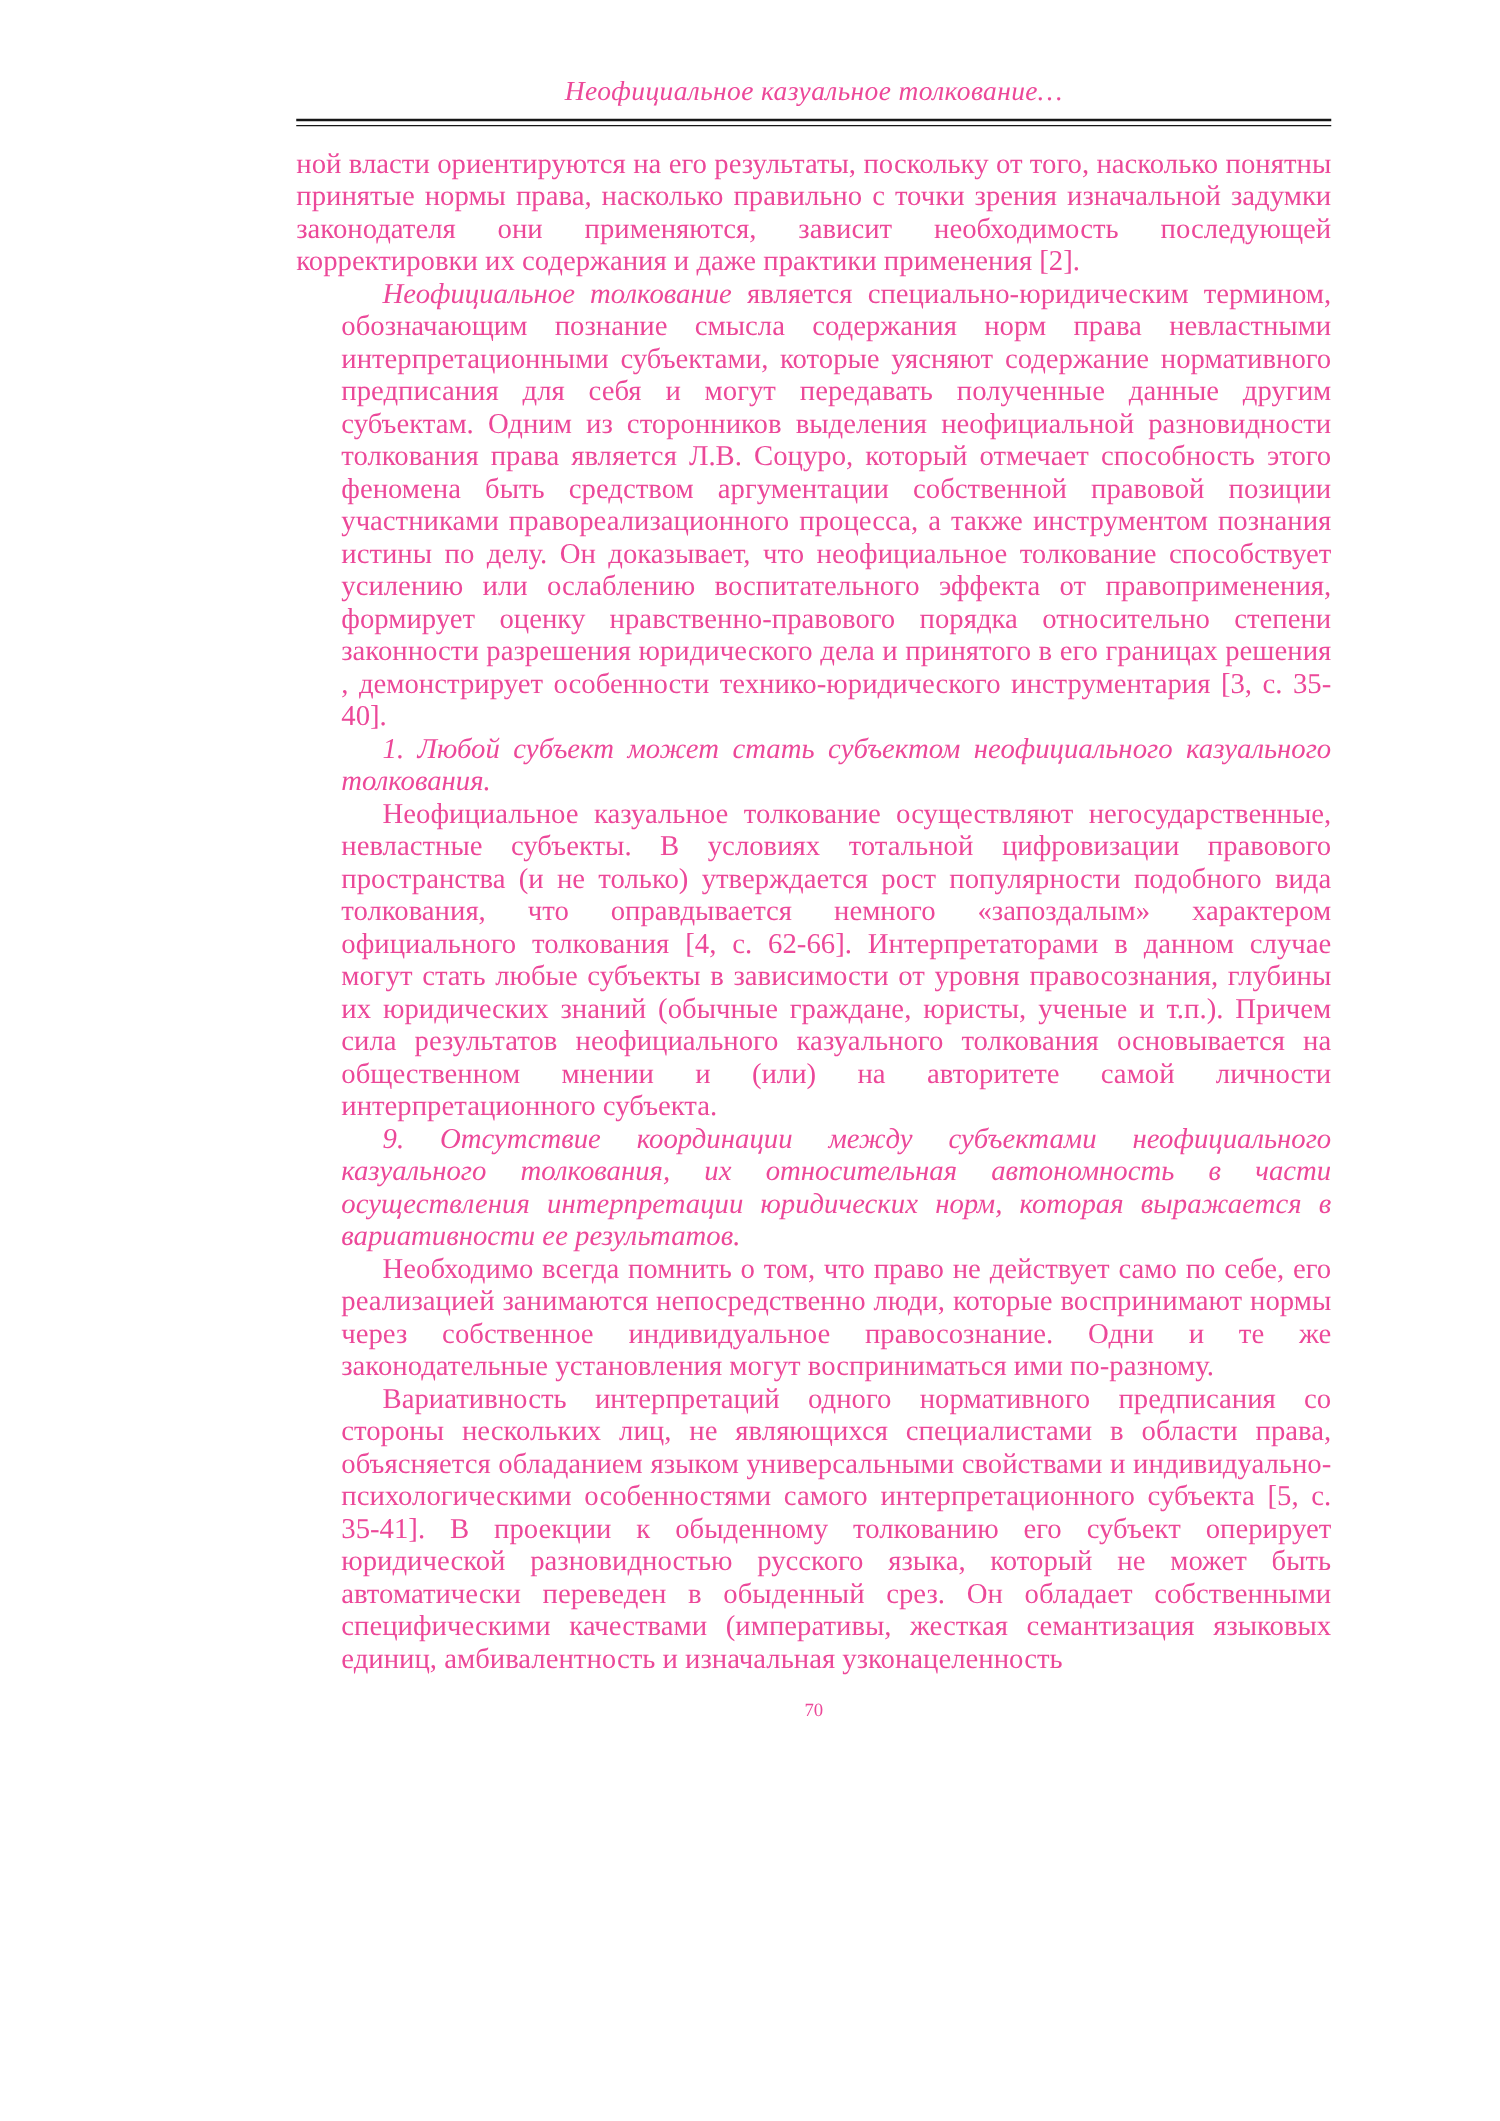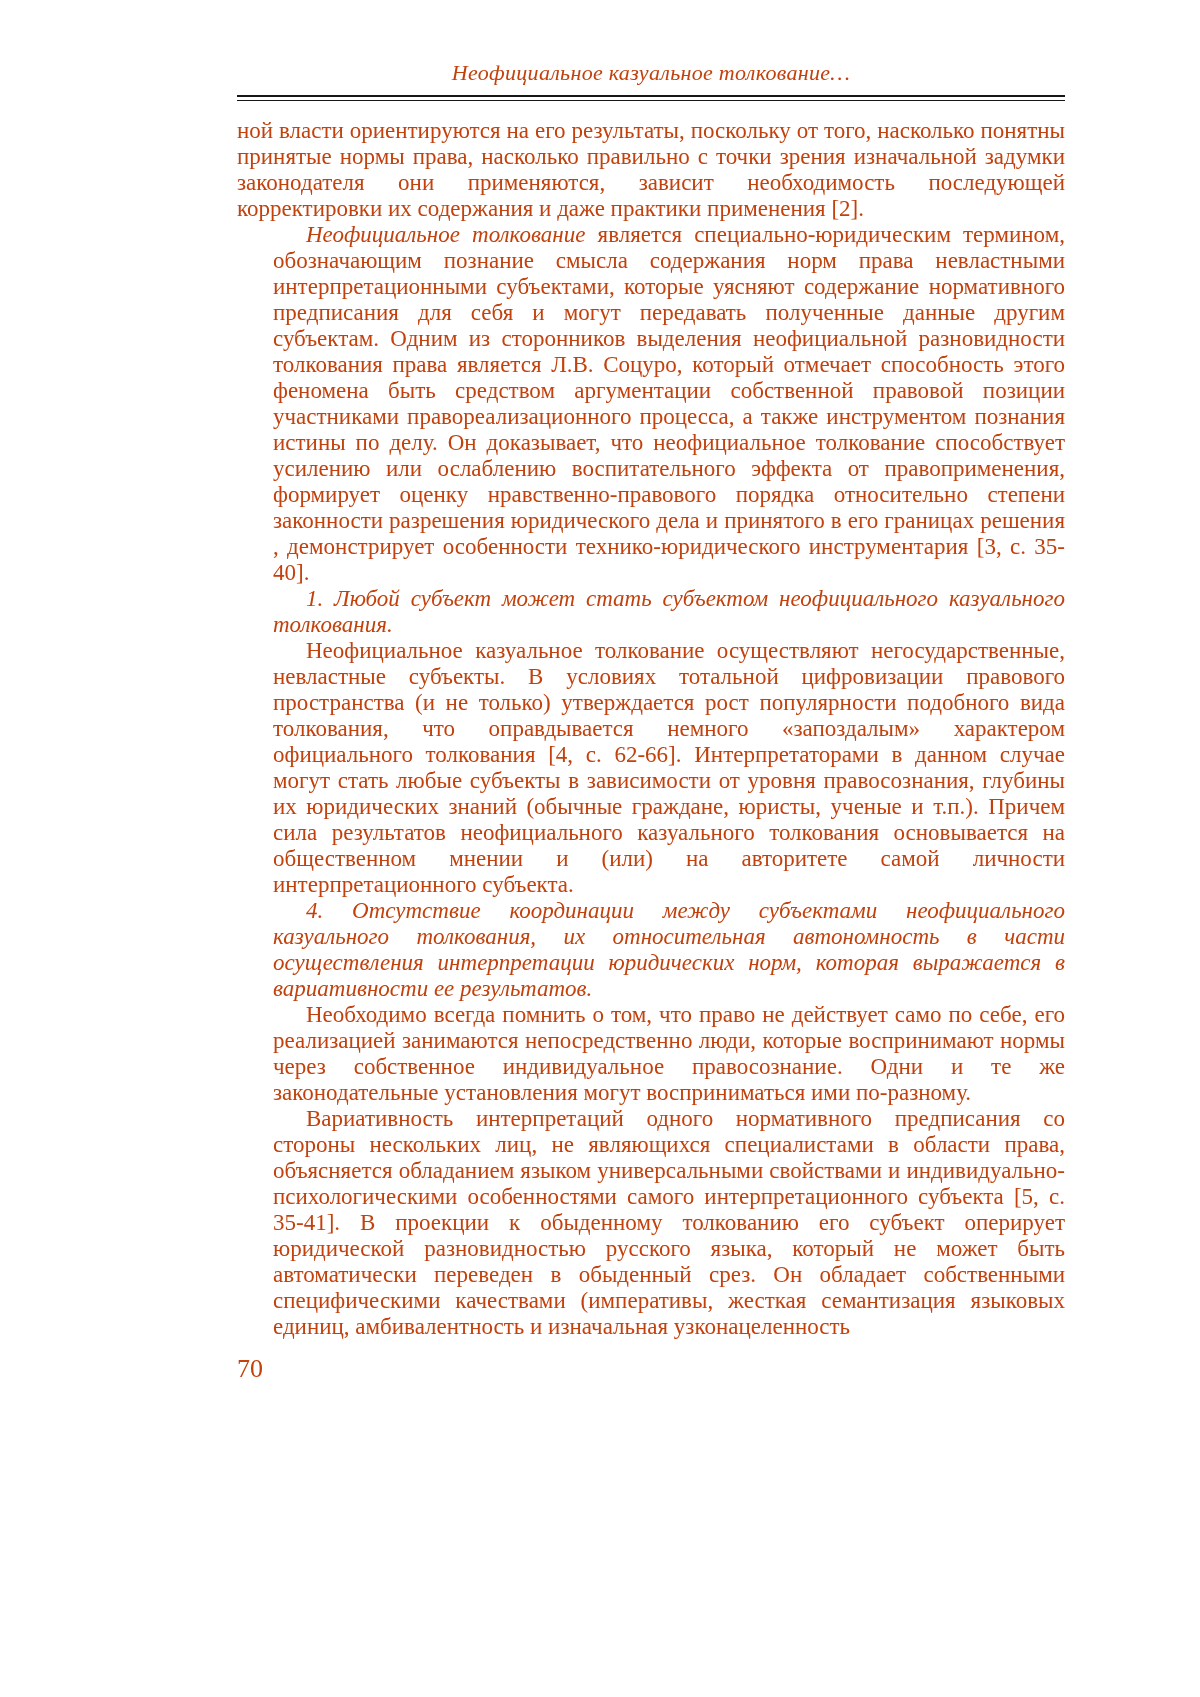--- a/index.html
+++ b/index.html
@@ -5,21 +5,21 @@
   html, body {
     margin: 0;
     padding: 0;
     background: #ffffff;
   }
   .page {
     position: relative;
     width: 1200px;
     height: 1697px;
     background: #ffffff;
-    color: #c2410c;
+    color: #ec4899;
     font-family: "Liberation Serif", serif;
     overflow: hidden;
   }
   .column {
     position: absolute;
     left: 237px;
     top: 0;
     width: 828px;
   }
   .running-header {
@@ -49,40 +49,41 @@
   }
   .para.indent {
     text-indent: 33px;
     margin-left: 36px;
   }
   .em {
     font-style: italic;
   }
   .page-number {
     margin-top: 16px;
-    font-size: 26px;
+    text-align: center;
+    font-size: 15px;
     line-height: 26px;
   }
 </style>
 </head>
 <body>
 
 <div class="page">
   <div class="column">
     <header>
       <div class="running-header">Неофициальное казуальное толкование…</div>
       <div class="header-rule"></div>
     </header>
 
     <main class="article-body">
         <p class="para"><span>ной власти ориентируются на его результаты, поскольку от того, насколько понятны принятые нормы права, насколько правильно с точки зрения изначальной задумки законодателя они применяются, зависит необходимость последующей корректировки их содержания и даже практики применения [2].</span></p>
         <p class="para indent"><span class="em">Неофициальное толкование</span><span> является специально-юридическим термином, обозначающим познание смысла содержания норм права невластными интерпретационными субъектами, которые уясняют содержание нормативного предписания для себя и могут передавать полученные данные другим субъектам. Одним из сторонников выделения неофициальной разновидности толкования права является Л.В. Соцуро, который отмечает способность этого феномена быть средством аргументации собственной правовой позиции участниками правореализационного процесса, а также инструментом познания истины по делу. Он доказывает, что неофициальное толкование способствует усилению или ослаблению воспитательного эффекта от правоприменения, формирует оценку нравственно-правового порядка относительно степени законности разрешения юридического дела и принятого в его границах решения , демонстрирует особенности технико-юридического инструментария [3, с. 35-40].</span></p>
         <p class="para indent"><span class="em">1. Любой субъект может стать субъектом неофициального казуального толкования.</span></p>
         <p class="para indent"><span>Неофициальное казуальное толкование осуществляют негосударственные, невластные субъекты. В условиях тотальной цифровизации правового пространства (и не только) утверждается рост популярности подобного вида толкования, что оправдывается немного «запоздалым» характером официального толкования [4, с. 62-66]. Интерпретаторами в данном случае могут стать любые субъекты в зависимости от уровня правосознания, глубины их юридических знаний (обычные граждане, юристы, ученые и т.п.). Причем сила результатов неофициального казуального толкования основывается на общественном мнении и (или) на авторитете самой личности интерпретационного субъекта.</span></p>
-        <p class="para indent"><span class="em">4. Отсутствие координации между субъектами неофициального казуального толкования, их относительная автономность в части осуществления интерпретации юридических норм, которая выражается в вариативности ее результатов.</span></p>
+        <p class="para indent"><span class="em">9. Отсутствие координации между субъектами неофициального казуального толкования, их относительная автономность в части осуществления интерпретации юридических норм, которая выражается в вариативности ее результатов.</span></p>
         <p class="para indent"><span>Необходимо всегда помнить о том, что право не действует само по себе, его реализацией занимаются непосредственно люди, которые воспринимают нормы через собственное индивидуальное правосознание. Одни и те же законодательные установления могут восприниматься ими по-разному.</span></p>
         <p class="para indent"><span>Вариативность интерпретаций одного нормативного предписания со стороны нескольких лиц, не являющихся специалистами в области права, объясняется обладанием языком универсальными свойствами и индивидуально-психологическими особенностями самого интерпретационного субъекта [5, с. 35-41]. В проекции к обыденному толкованию его субъект оперирует юридической разновидностью русского языка, который не может быть автоматически переведен в обыденный срез. Он обладает собственными специфическими качествами (императивы, жесткая семантизация языковых единиц, амбивалентность и изначальная узконацеленность</span></p>
       </main>
 
     <footer>
       <div class="page-number">70</div>
     </footer>
   </div>
 </div>
 

